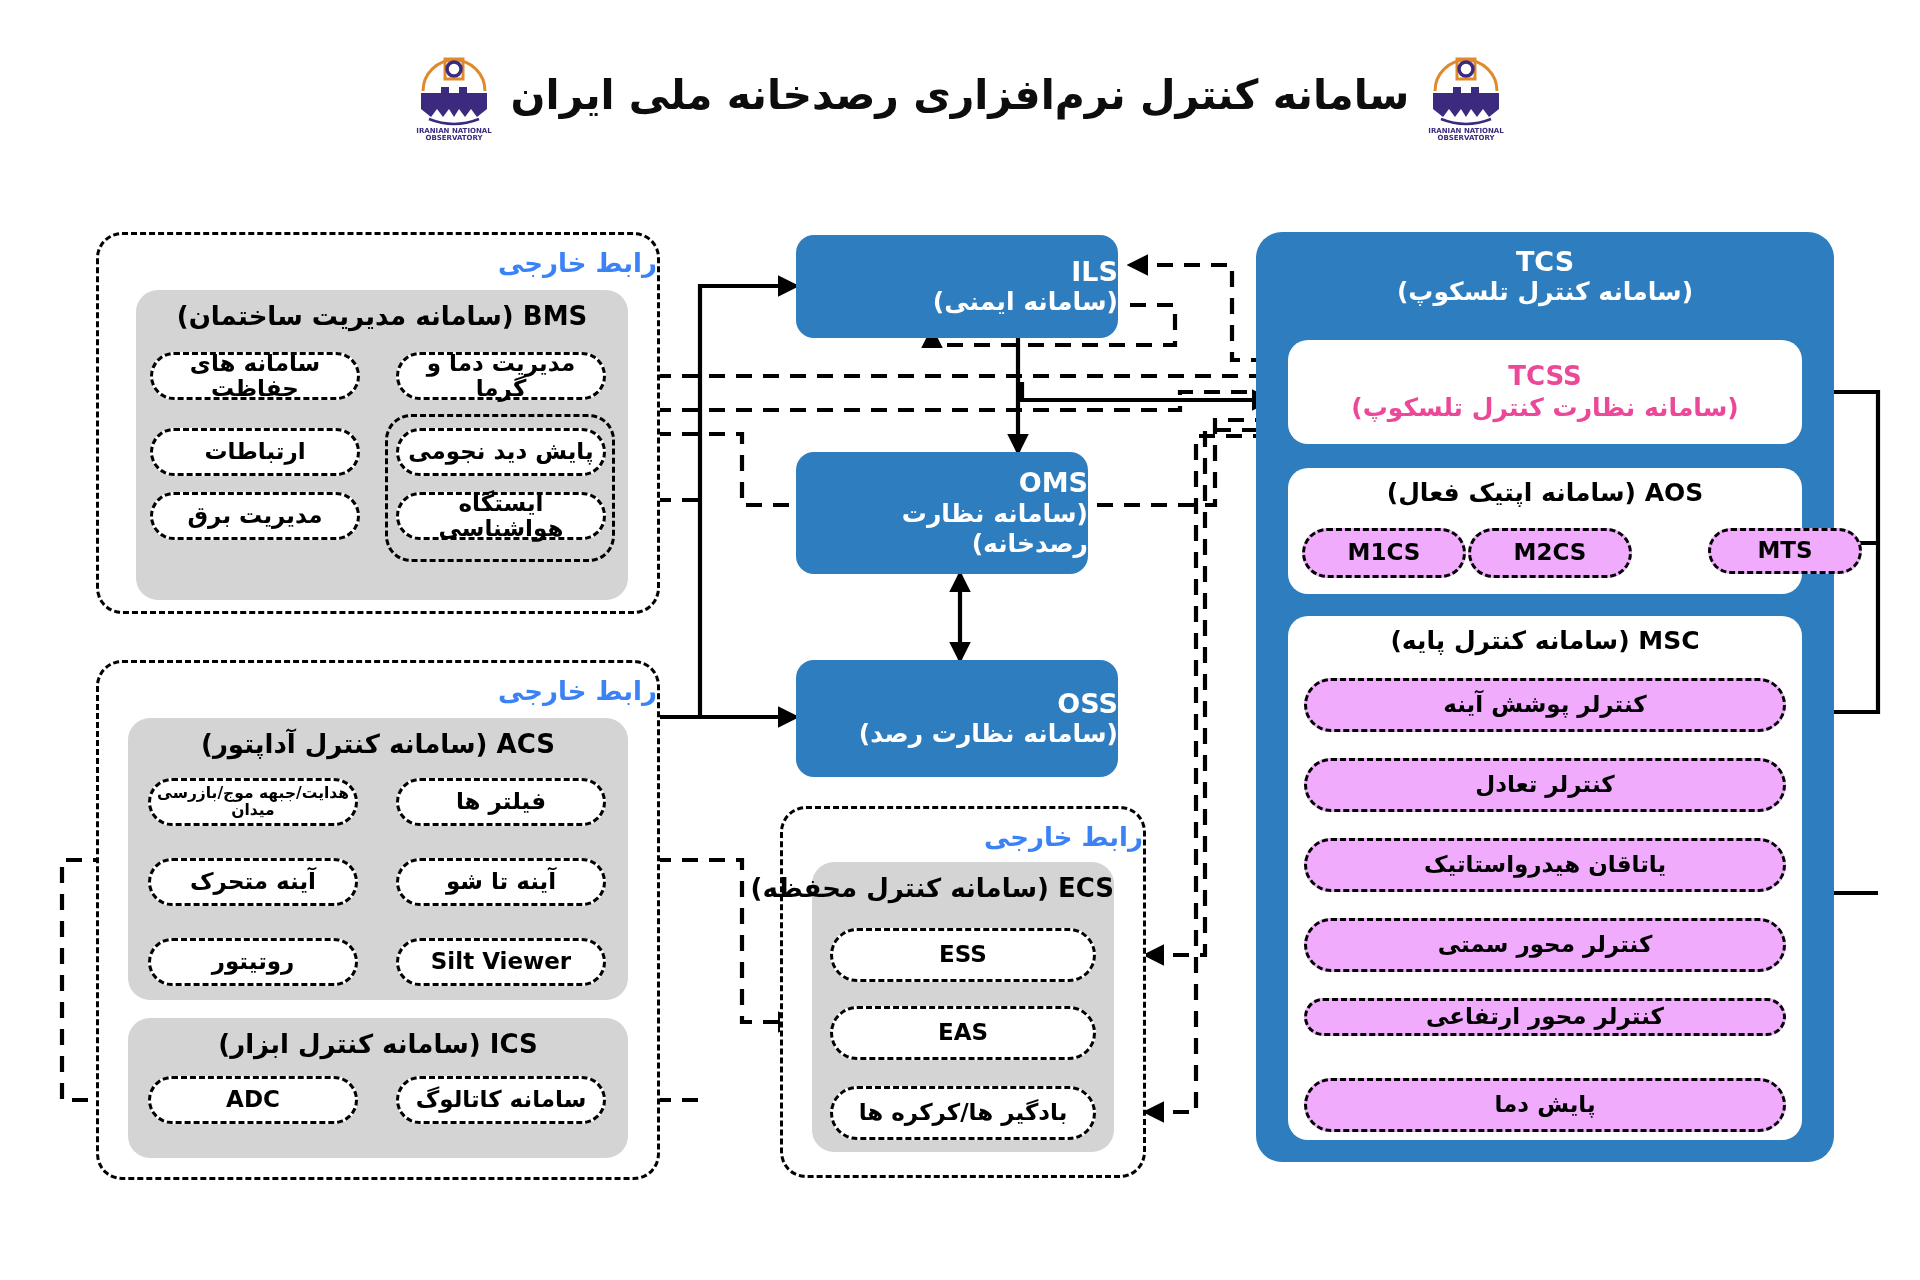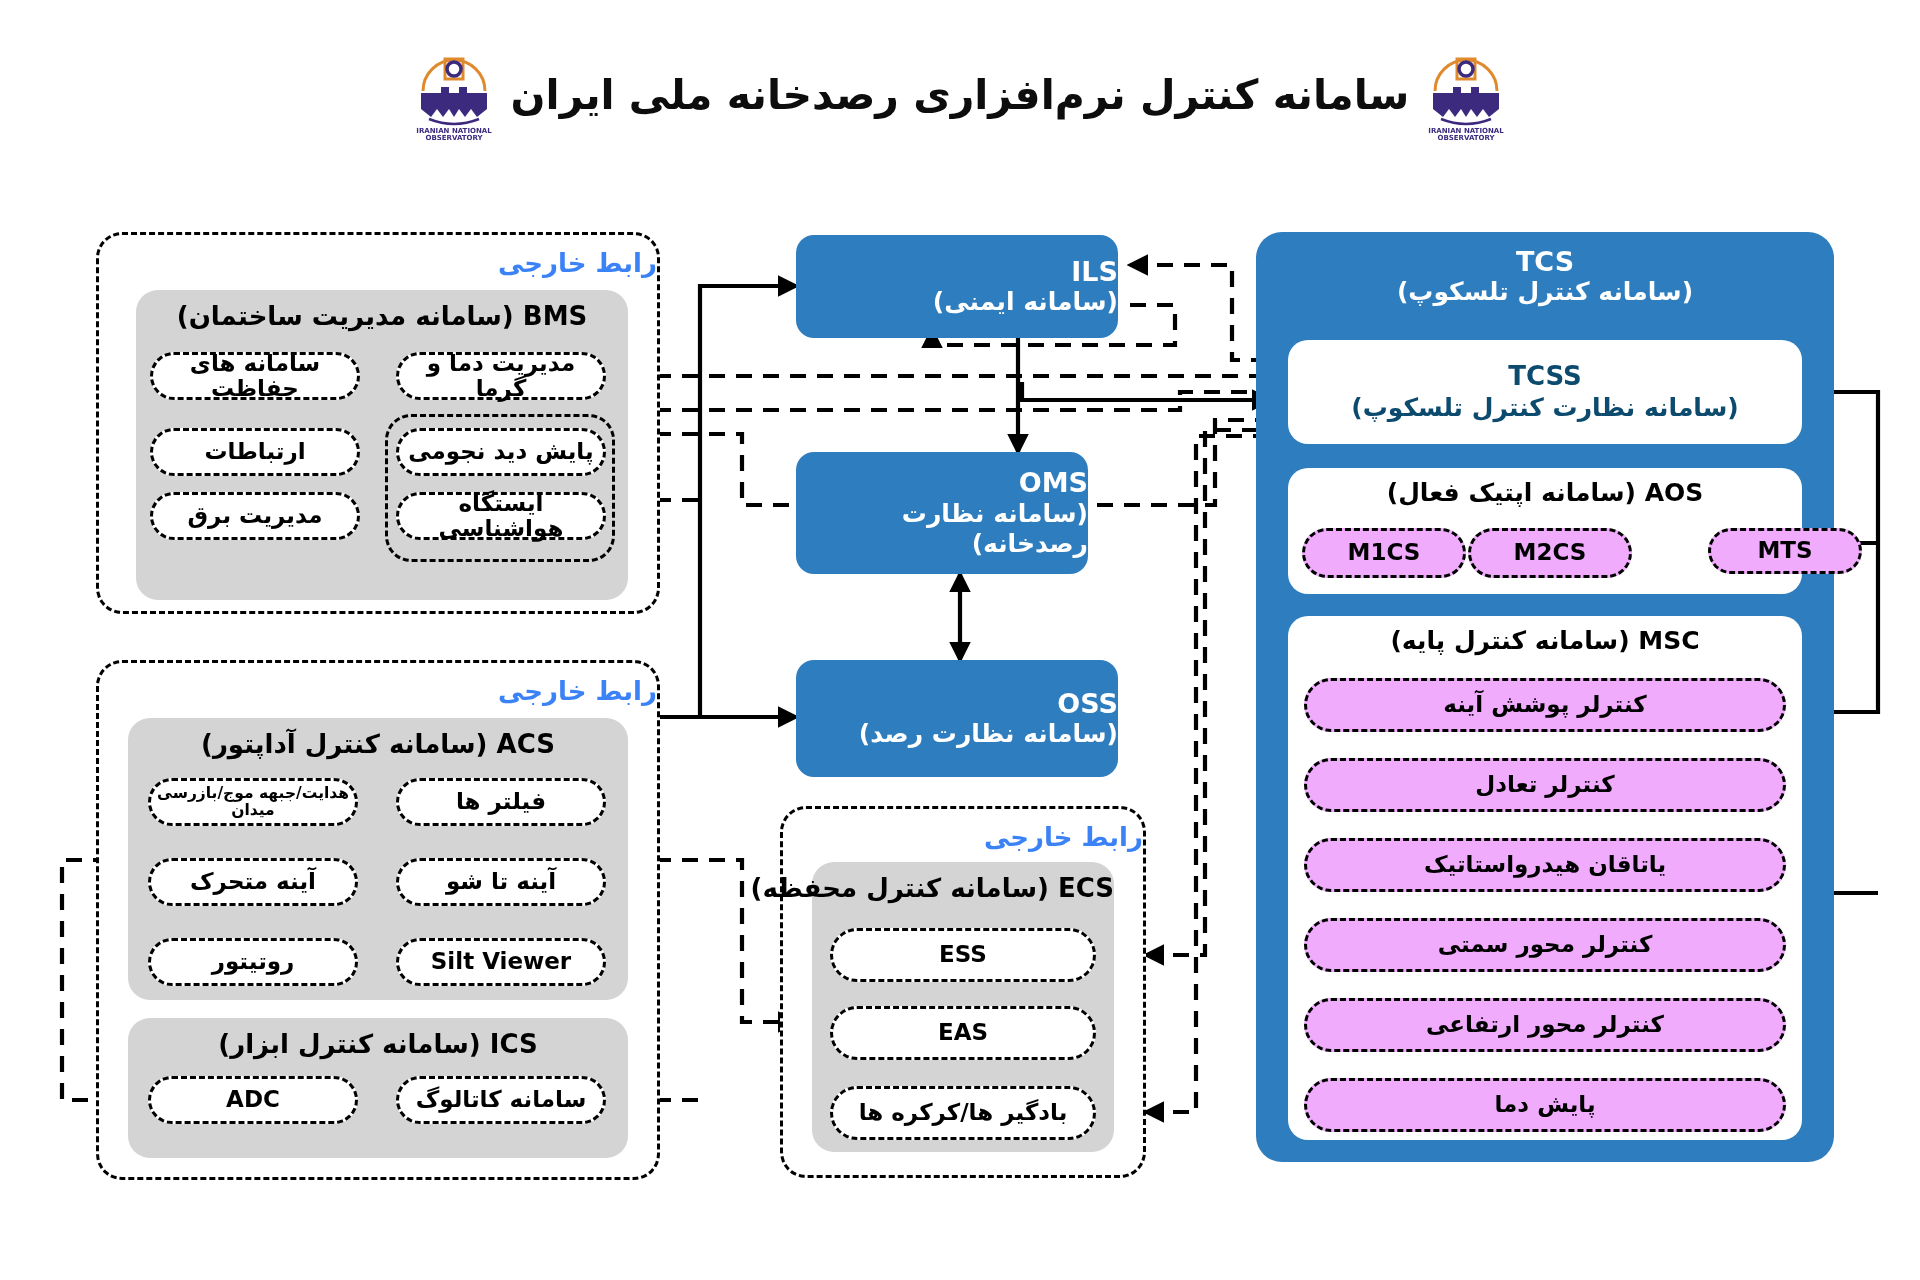--- a/index.html
+++ b/index.html
@@ -75,21 +75,21 @@
   .white-card{
     position:absolute;background:#ffffff;border-radius:20px;box-sizing:border-box;
   }
   .card-title{
     text-align:center;font-size:25px;font-weight:700;color:#000;direction:rtl;
     padding-top:10px;white-space:nowrap;
   }
   .tcss-inner{
     position:absolute;background:#fff;border-radius:20px;box-sizing:border-box;
     display:flex;flex-direction:column;align-items:center;justify-content:center;
-    color:#0c4a6e;
+    color:#ec4899;
   }
   .tcss-inner .abbr{font-size:26px;font-weight:700;direction:ltr;line-height:1.2;}
   .tcss-inner .fa{font-size:25px;font-weight:700;direction:rtl;line-height:1.25;}
 
   #edges{position:absolute;left:0;top:0;width:1920px;height:1280px;pointer-events:none;}
 </style>
 </head>
 <body>
 
 <div id="title-bar">
@@ -249,14 +249,14 @@
 <div class="pill gray lat" style="left:1468px;top:528px;width:164px;height:50px;">M2CS</div>
 <div class="pill gray lat" style="left:1708px;top:528px;width:154px;height:46px;">MTS</div>
 
 <div class="white-card" style="left:1288px;top:616px;width:514px;height:524px;">
   <div class="card-title">MSC (سامانه کنترل پایه)</div>
 </div>
 <div class="pill gray" style="left:1304px;top:678px;width:482px;height:54px;">کنترلر پوشش آینه</div>
 <div class="pill gray" style="left:1304px;top:758px;width:482px;height:54px;">کنترلر تعادل</div>
 <div class="pill gray" style="left:1304px;top:838px;width:482px;height:54px;">یاتاقان هیدرواستاتیک</div>
 <div class="pill gray" style="left:1304px;top:918px;width:482px;height:54px;">کنترلر محور سمتی</div>
-<div class="pill gray" style="left:1304px;top:998px;width:482px;height:54px;">کنترلر محور ارتفاعی</div>
+<div class="pill gray" style="left:1304px;top:998px;width:482px;height:38px;">کنترلر محور ارتفاعی</div>
 <div class="pill gray" style="left:1304px;top:1078px;width:482px;height:54px;">پایش دما</div>
 
 </body></html>

